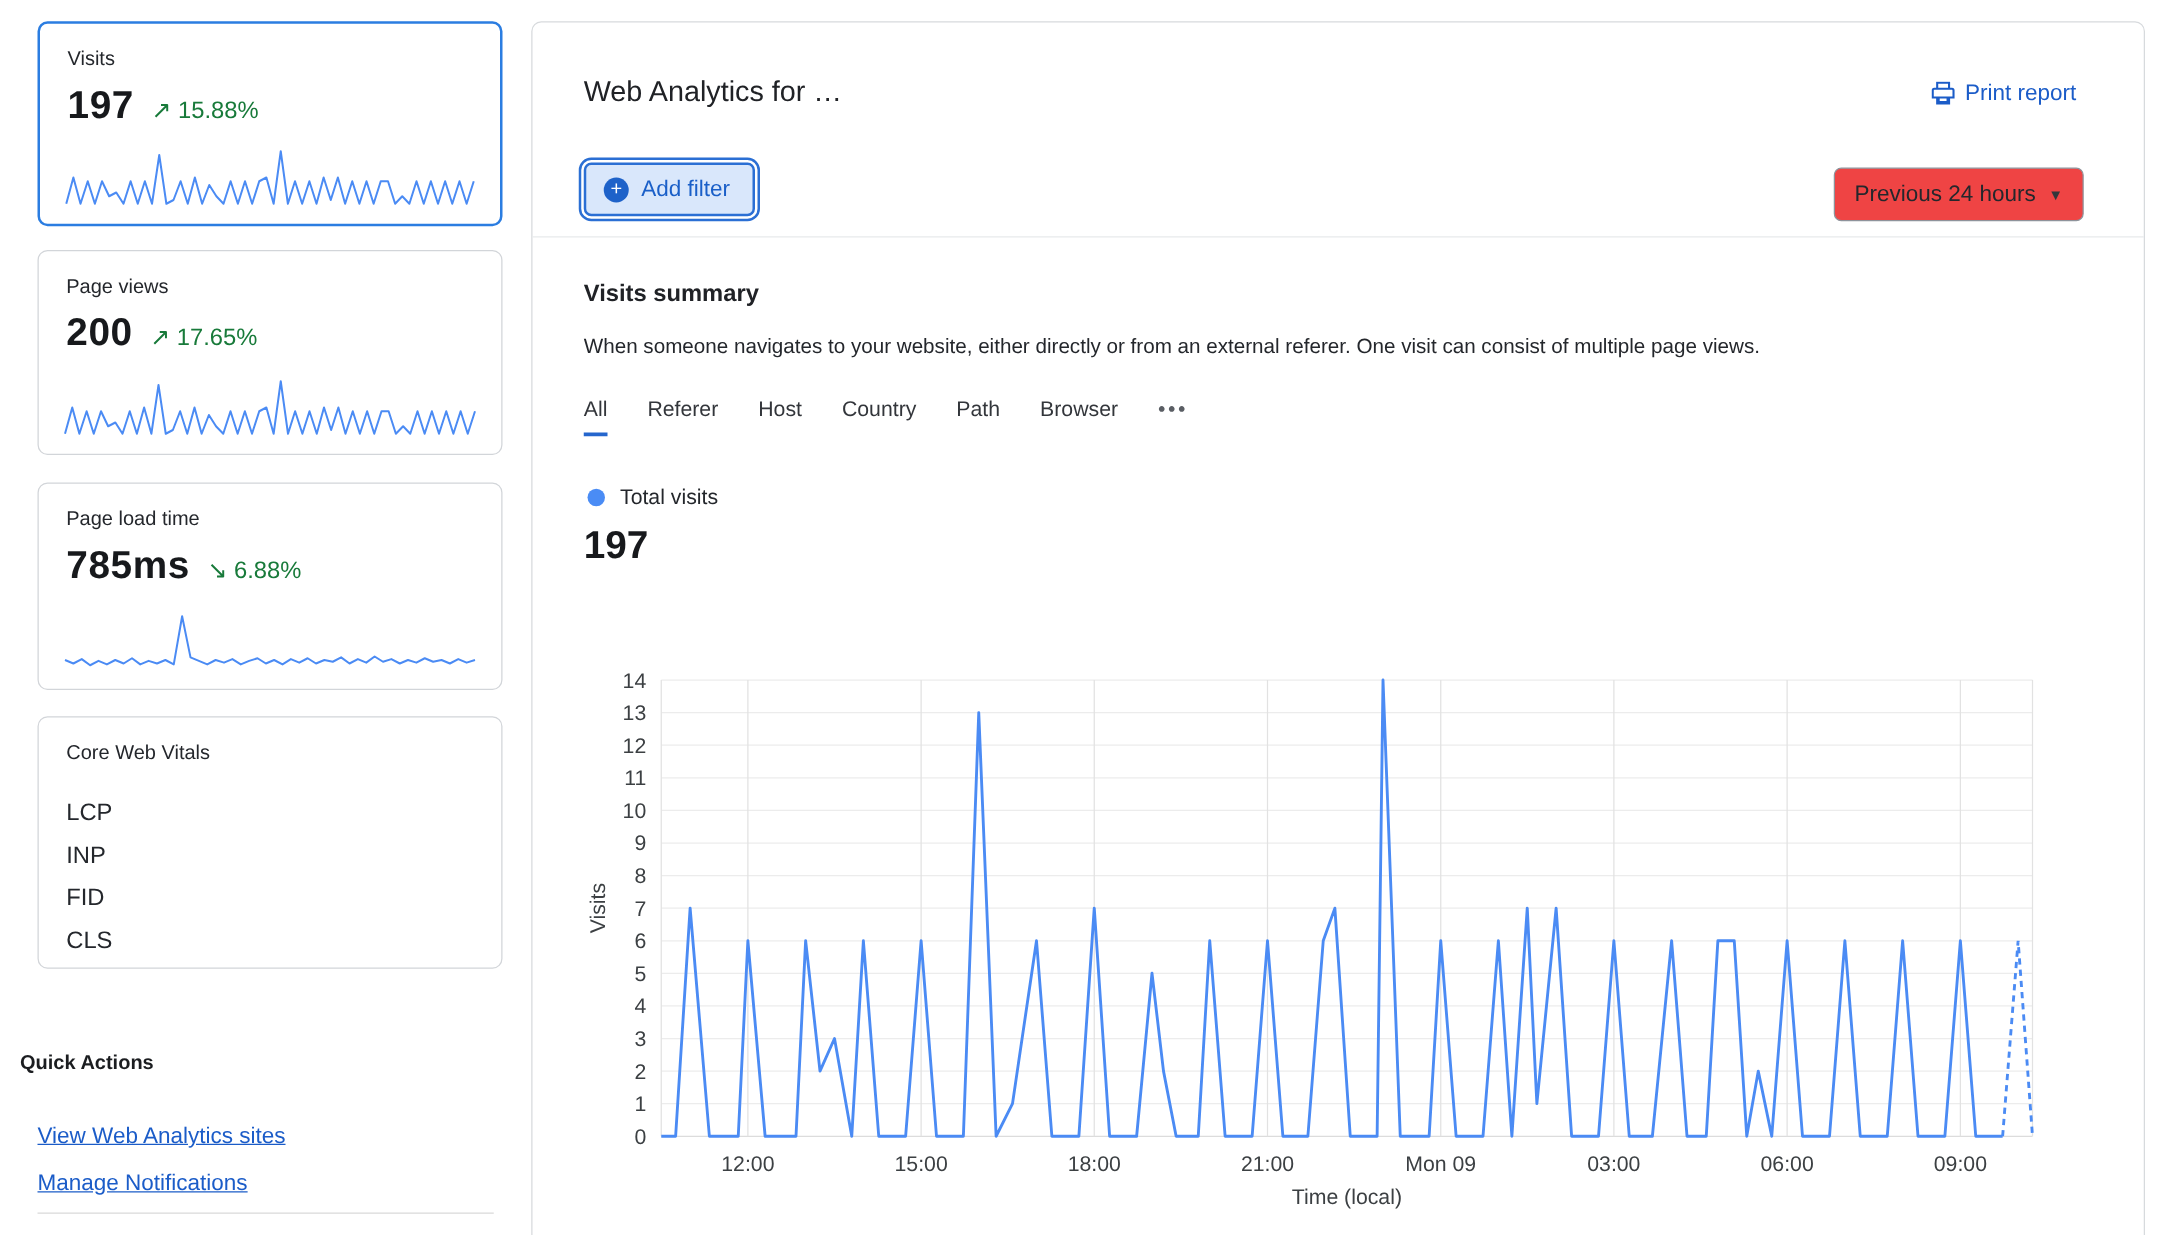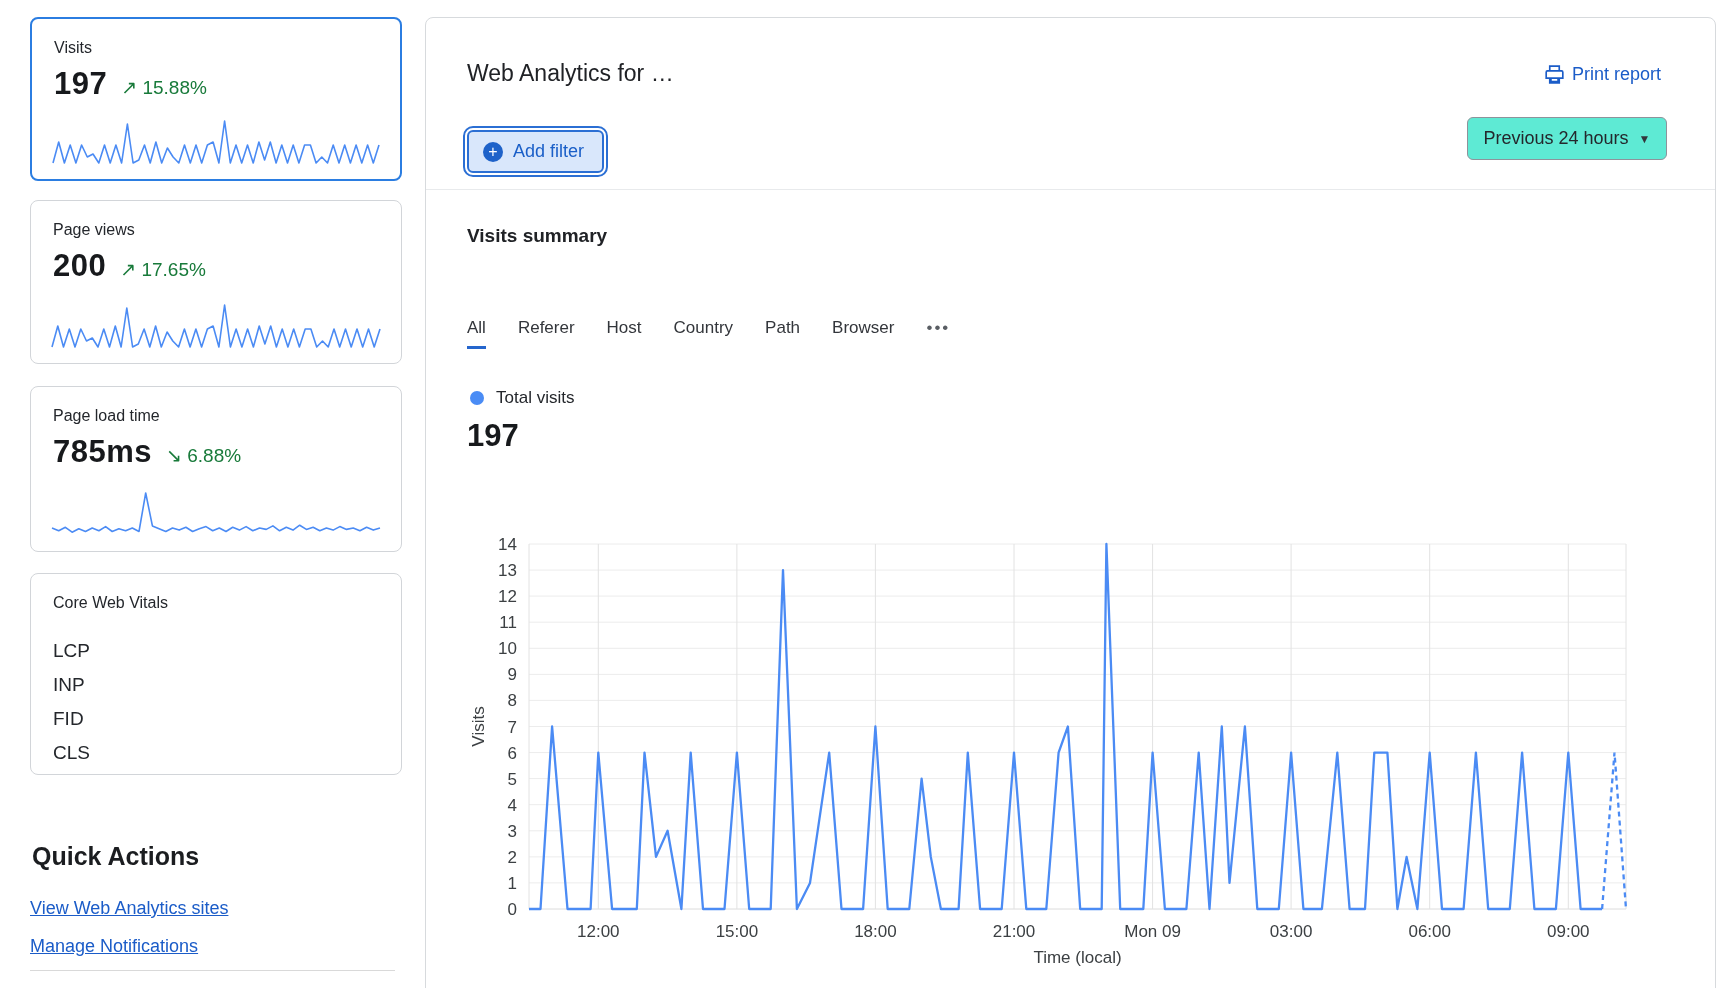--- a/index.html
+++ b/index.html
@@ -18,37 +18,37 @@
   .trend { font-size:19px; color:#187a3a; }
   .sparkwrap { position:absolute; left:20px; right:20px; bottom:14px; height:48px; }
   .sparkwrap svg { display:block; width:100%; height:100%; }
 
   .cwv-rows { margin-top:22px; }
   .cwv-row { display:flex; align-items:center; height:34px; }
   .cwv-label { width:58px; font-size:19px; color:#24272c; }
   .cwv-bar-track { flex:1; height:17px; }
   .cwv-bar { height:17px; background:#2da44e; }
 
-  .qa-title { position:absolute; left:32px; top:842px; font-size:25px; font-weight:bold; color:#1b1d20; }
+  .qa-title { position:absolute; left:16px; top:842px; font-size:16px; font-weight:bold; color:#1b1d20; }
   .qa-link { position:absolute; left:30px; font-size:18px; color:#1b5cc8; text-decoration:underline; cursor:pointer; }
   .qa-divider { position:absolute; left:30px; top:970px; width:365px; border-top:1px solid #d9d9d9; }
 
   
   .main { position:absolute; left:425px; top:17px; width:1291px; height:1050px;
     background:#fff; border:1px solid #d7dadd; border-radius:8px; }
   .main-title { position:absolute; left:41px; top:42px; font-size:23px; font-weight:normal; color:#202226; }
   .print-link { position:absolute; right:54px; top:46px; display:flex; align-items:center; gap:8px;
     color:#1b5cc8; font-size:18px; cursor:pointer;padding-left:31px; }
   .addfilter { position:absolute; left:41px; top:112px; display:flex; align-items:center; gap:10px;
     background:#d9e7fb; border:2px solid #2b6fd4; border-radius:6px; padding:9px 18px 9px 14px;
     font-size:18px; color:#1a5fc8; outline:2px solid #2b6fd4; outline-offset:2px; cursor:pointer; }
   .plus-circ { width:20px; height:20px; border-radius:50%; background:#1e62c9; color:#fff;
     display:flex; align-items:center; justify-content:center; font-size:16px; line-height:1; }
-  .range-btn { position:absolute; left:1041px; top:99px; width:200px; height:43px;
-    border:1px solid #8e939b; border-radius:6px; background:#5eead4; display:flex;
+  .range-btn { position:absolute; left:1041px; top:116px; width:200px; height:43px;
+    border:1px solid #8e939b; border-radius:6px; background:#ef4444; display:flex;
     align-items:center; justify-content:center; gap:10px; font-size:18px; color:#24272c; cursor:pointer; }
   .caret { font-size:12px; color:#33363b; }
   .hdr-divider { position:absolute; left:0; right:0; top:171px; border-top:1px solid #e8eaec; }
 
   .sum-title { position:absolute; left:41px; top:207px; font-size:19px; font-weight:bold; color:#202226; }
   .sum-desc { position:absolute; left:41px; top:250px; width:1150px; font-size:16.5px; color:#24272c; }
   .tabs { position:absolute; left:41px; top:300px; display:flex; gap:32px; font-size:17px; color:#33363b; }
   .tab { padding-bottom:8px; cursor:pointer; }
   .tab.active { border-bottom:3px solid #2566cd; }
   .tab-more { letter-spacing:2px; color:#5a5e64; cursor:pointer; }
@@ -148,20 +148,21 @@
     </button>
 
     <div class="range-btn">
       <span>Previous 24 hours</span>
       <span class="caret">▼</span>
     </div>
 
     <div class="hdr-divider"></div>
 
     <div class="sum-title">Visits summary</div>
+    <div class="sum-desc">When someone navigates to your website, either directly or from an external referer. One visit can consist of multiple page views.</div>
 
     <div class="tabs">
       <span class="tab active">All</span>
       <span class="tab">Referer</span>
       <span class="tab">Host</span>
       <span class="tab">Country</span>
       <span class="tab">Path</span>
       <span class="tab">Browser</span>
       <span class="tab tab-more">•••</span>
     </div>

